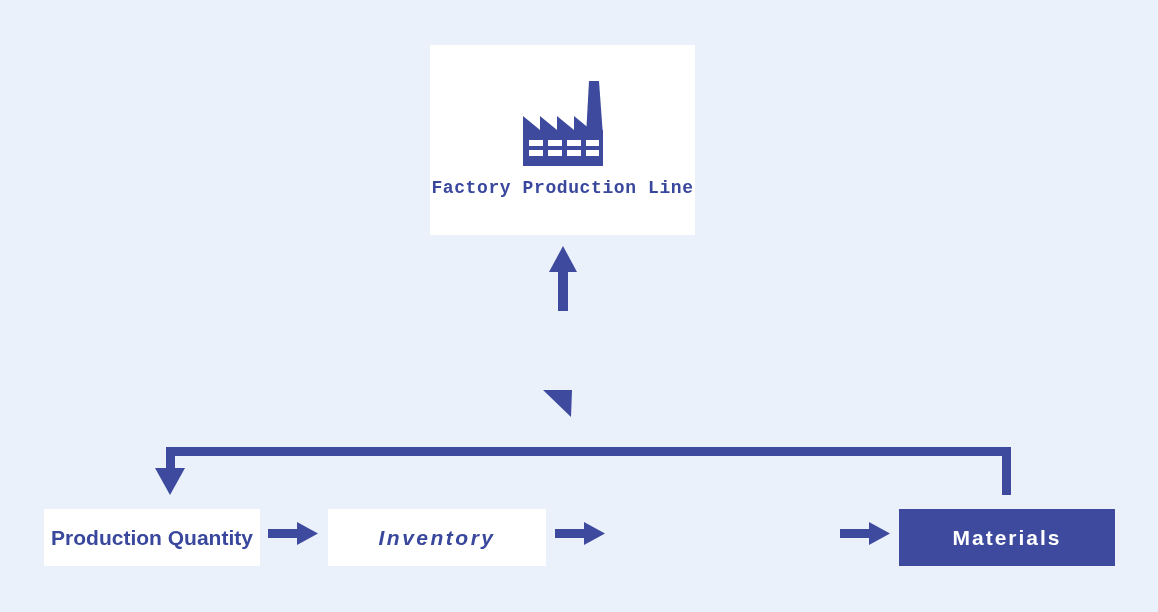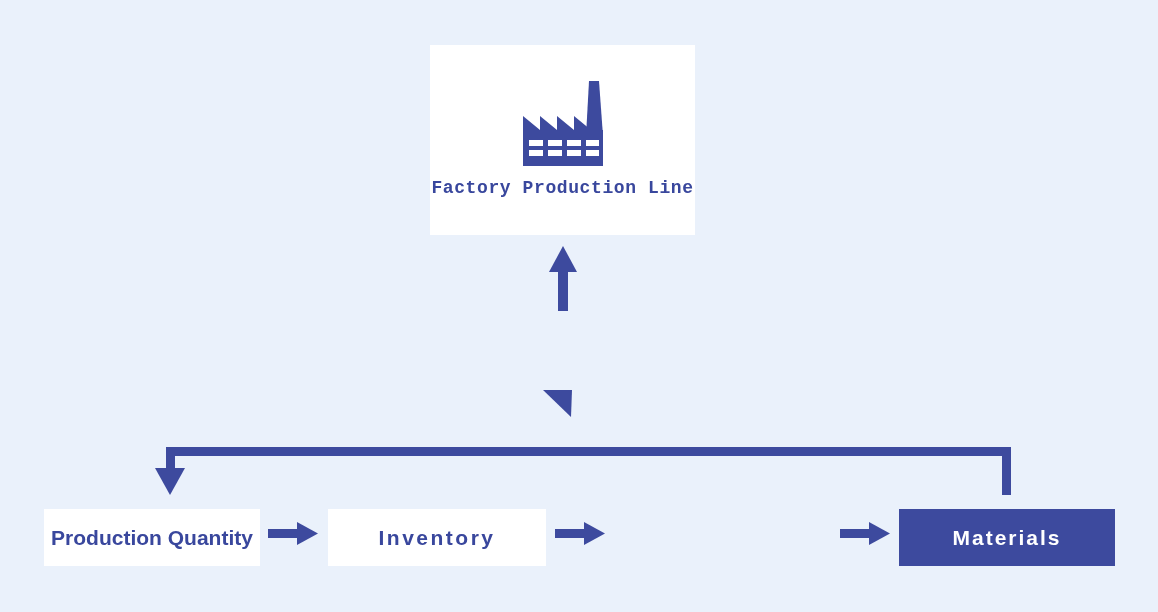--- a/index.html
+++ b/index.html
@@ -124,21 +124,21 @@
     font-size: 21px;
     font-weight: bold;
     white-space: nowrap;
   }
   .step-light .label { color: var(--blue-text); }
   .step-dark  .label { color: var(--text-on-dark); letter-spacing: 2px; }
   .step-1 { left: 44px;  width: 216px; }
   .step-2 { left: 328px; width: 218px; }
   .step-3 { left: 614px; width: 217px; }
   .step-4 { left: 899px; width: 216px; }
-  .step-2 .label, .step-3 .label { letter-spacing: 2.5px; }
+  .step-2 .label, .step-3 .label { letter-spacing: 2.5px; font-style: italic; }
 
   
   .step-arrow {
     position: absolute;
     top: 522px;
     width: 50px; height: 23px;
     color: var(--accent);
   }
   .arrow-a { left: 268px; }
   .arrow-b { left: 555px; }

